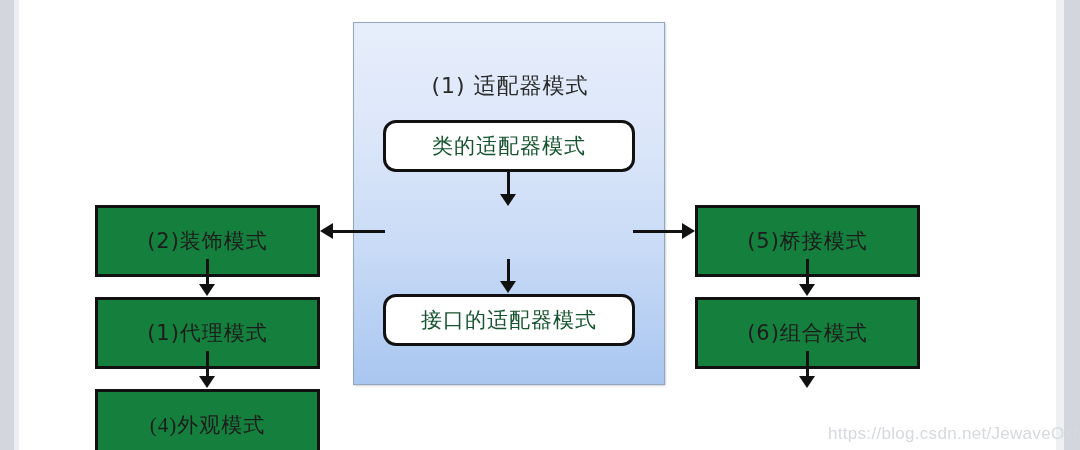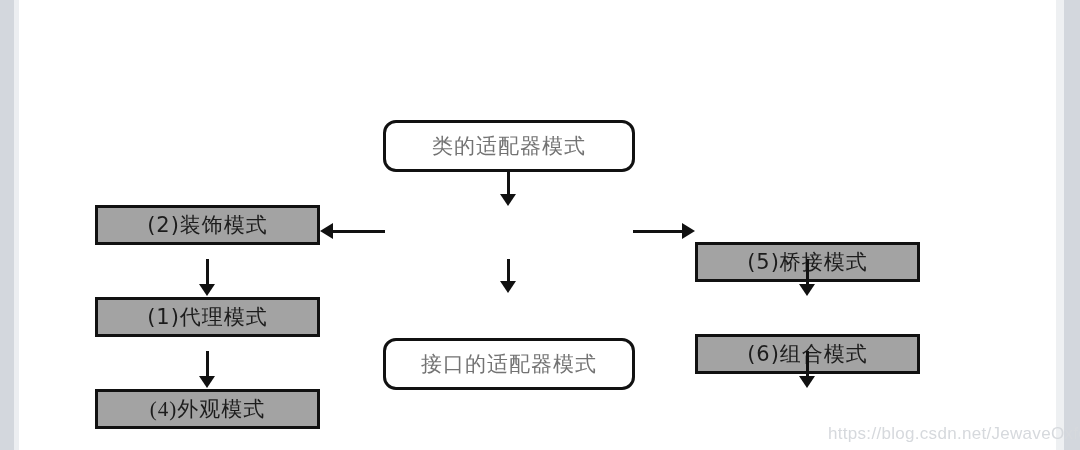--- a/index.html
+++ b/index.html
@@ -67,44 +67,44 @@
     width: 252px;
     height: 52px;
     background: #ffffff;
     border: 3px solid #111111;
     border-radius: 13px;
     box-sizing: border-box;
     display: flex;
     align-items: center;
     justify-content: center;
     font-size: 21px;
-    color: #737373;
+    color: #14532d;
     letter-spacing: 1px;
   }
   #rbox-1 { top: 120px; }
   #rbox-2 { top: 207px; }
-  #rbox-3 { top: 294px; margin-top: 44px; }
+  #rbox-3 { top: 294px; }
 
   
   .sbox {
     position: absolute;
     width: 225px;
-    height: 40px;
-    background: #a3a3a3;
+    height: 72px;
+    background: #15803d;
     border: 3px solid #111111;
     box-sizing: border-box;
     display: flex;
     align-items: center;
     justify-content: center;
     font-size: 21px;
     color: #1c1c1c;
     letter-spacing: 1px;
   }
   .sbox.left-col  { left: 95px; }
-  .sbox.right-col { left: 695px; margin-top: 37px; }
+  .sbox.right-col { left: 695px; }
   .row-a { top: 205px; }
   .row-b { top: 297px; }
   .row-c { top: 389px; font-family: Liberation Serif, serif; }
 
   
   .vline {
     position: absolute;
     width: 3px;
     background: #111111;
   }
@@ -149,20 +149,23 @@
 </head>
 <body>
 
 <div id="canvas">
 
   <div class="band left"></div>
   <div class="band-inner-left"></div>
   <div class="band-inner-right"></div>
   <div class="band right"></div>
 
+  <div id="group-panel">
+    <div id="group-title">(1) 适配器模式</div>
+  </div>
 
   <div class="rbox" id="rbox-1">类的适配器模式</div>
   <div class="rbox" id="rbox-3">接口的适配器模式</div>
 
   <div class="sbox left-col row-a">(2)装饰模式</div>
   <div class="sbox left-col row-b">(1)代理模式</div>
   <div class="sbox left-col row-c">(4)外观模式</div>
 
   <div class="sbox right-col row-a">(5)桥接模式</div>
   <div class="sbox right-col row-b">(6)组合模式</div>

